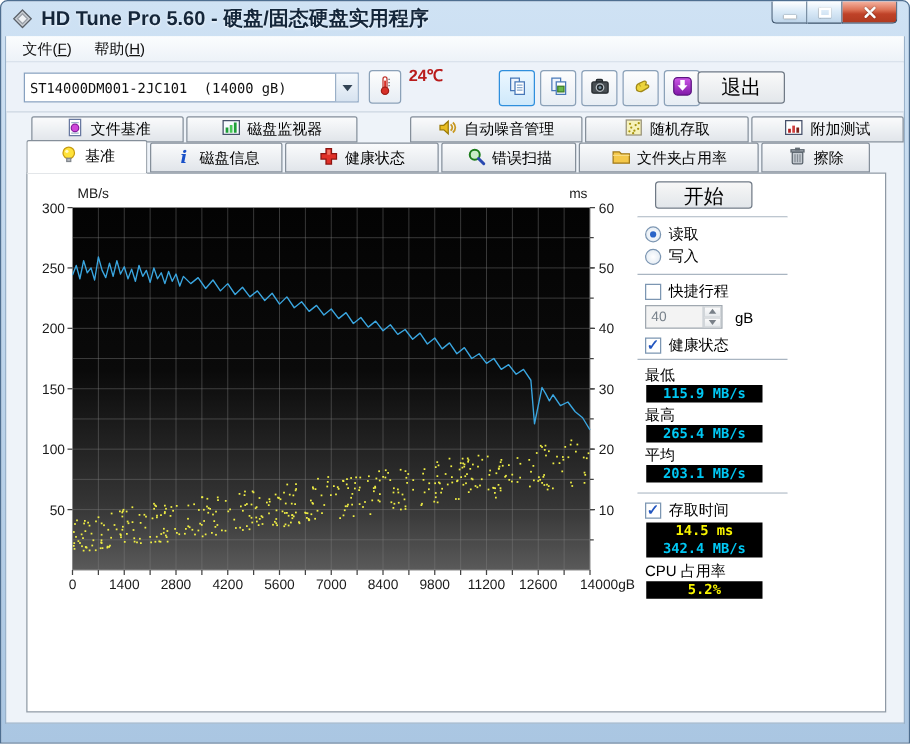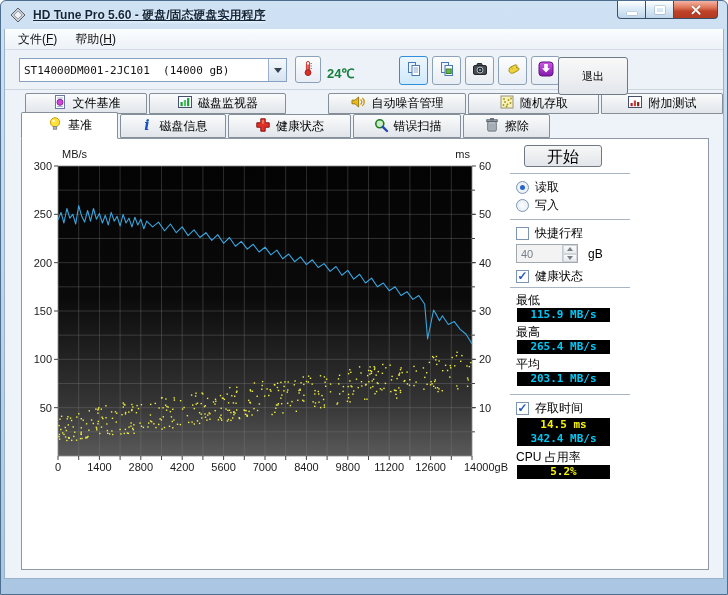--- a/index.html
+++ b/index.html
@@ -2,21 +2,21 @@
 <html><head>
 <meta charset="utf-8">
 <style>
   html,body{margin:0;padding:0;background:#fff;font-family:"Liberation Sans",sans-serif;}
   *{box-sizing:border-box;}
   .window{position:relative;width:728px;height:595px;border:1px solid #4e6e90;border-radius:6px 6px 0 0;
     background:linear-gradient(#cfe2f4,#aac6e2);overflow:hidden;}
   
   .titlebar{height:28px;display:flex;align-items:center;padding:0 9px;position:relative;}
   .title-icon{width:16px;height:16px;margin-right:7px;flex:0 0 auto;}
-  .title-text{font-size:12px;font-weight:700;color:#14263a;text-shadow:0 1px 2px rgba(255,255,255,.85);text-decoration:underline;}
+  .title-text{font-size:16px;font-weight:700;color:#14263a;text-shadow:0 1px 2px rgba(255,255,255,.85);}
   .winbtns{position:absolute;right:9px;top:0;display:flex;}
   .wbtn{height:18px;border:1px solid #3a5068;border-top:none;display:flex;align-items:center;justify-content:center;}
   .wbtn.min{width:29px;border-radius:0 0 0 4px;background:linear-gradient(#ffffff,#dcebf8 45%,#bed5ea);}
   .wbtn.max{width:27px;border-left:none;border-right:none;background:linear-gradient(#ffffff,#dcebf8 45%,#bed5ea);}
   .wbtn.close{width:45px;border-radius:0 0 4px 0;background:linear-gradient(#f5b4a2,#e0english 40%,#c44427);
     background:linear-gradient(#f5b4a2,#dd7357 40%,#bf4228 60%,#b03a20);}
   .g-min{width:10px;height:3px;background:#fff;box-shadow:0 0 1px #333;margin-top:7px;}
   .g-max{width:10px;height:8px;border:2px solid #fff;box-shadow:0 0 1px #333;}
   .g-close{position:relative;width:12px;height:12px;}
   .g-close::before,.g-close::after{content:"";position:absolute;left:5px;top:0;width:2.4px;height:12px;background:#fff;border-radius:1px;box-shadow:0 0 1px rgba(0,0,0,.55);}
@@ -27,23 +27,23 @@
     background:linear-gradient(#fbfdfe,#edf2f8);border-bottom:1px solid #d4dde7;}
   .menu-item{padding:2px 9px;}
   .toolbar{height:40px;position:relative;border-bottom:1px solid #ccd6e1;background:#edf2f9;}
   .combo{position:absolute;left:14px;top:8px;width:268px;height:24px;background:#fff;border:1px solid #87a1c0;display:flex;align-items:center;}
   .combo-text{flex:1;font-size:11px;font-family:"DejaVu Sans Mono",monospace;padding-left:4px;color:#111;white-space:pre;}
   .combo-arrow{width:18px;height:100%;border-left:1px solid #9ab0c8;background:linear-gradient(#f5f9fd,#d7e3f0);display:flex;align-items:center;justify-content:center;}
   .tri-down{width:0;height:0;border-left:4px solid transparent;border-right:4px solid transparent;border-top:5px solid #334455;}
   .tbtn{position:absolute;top:6px;width:29px;height:29px;border:1px solid #8ba1b8;border-radius:3px;
     background:linear-gradient(#fdfdfd,#e7edf4);display:flex;align-items:center;justify-content:center;padding:0;}
   .tbtn.sel{border-color:#2f8fdd;background:linear-gradient(#ecf7ff,#cfe9fb);}
-  .temp{position:absolute;left:322px;top:14px;font-size:13px;font-weight:700;color:#15803d;}
-  .exit-btn{position:absolute;left:553px;top:7px;width:70px;height:38px;border:1px solid #707a86;border-radius:3px;
-    background:linear-gradient(#f9f9f9,#e3e7eb);font-size:11px;font-family:inherit;}
+  .temp{position:absolute;left:322px;top:1px;font-size:13px;font-weight:700;color:#b91c1c;}
+  .exit-btn{position:absolute;left:553px;top:7px;width:70px;height:26px;border:1px solid #707a86;border-radius:3px;
+    background:linear-gradient(#f9f9f9,#e3e7eb);font-size:16px;font-family:inherit;}
   
   .tabs1{display:flex;gap:2px;margin:3px 0 0 20px;height:21px;align-items:flex-end;}
   .tabs2{display:flex;gap:2px;margin:0 0 0 16px;height:24px;position:relative;z-index:2;}
   .tab{display:flex;align-items:center;justify-content:center;gap:5px;font-size:12px;color:#000;
     border:1px solid #858f9a;border-radius:2px 2px 0 0;background:linear-gradient(#fafbfc,#e1e5ea);}
   .tab svg{flex:0 0 auto;}
   .tab.active{height:27px;margin-top:-2px;background:#fff;border-bottom:1px solid #fff;z-index:3;}
   
   .page{position:absolute;left:16px;top:109px;width:688px;height:432px;background:#fff;border:1px solid #8e99a5;}
   .chart{position:absolute;left:6px;top:2px;}
@@ -239,20 +239,27 @@
               <path d="M6.8 2.8h2.4v4h-2.4z" fill="#f07060"></path>
             </svg></span>
           <span>健康状态</span>
         </div>
         <div class="tab" style="width: 108px;">
           <span><svg width="16" height="16" viewBox="0 0 16 16">
               <circle cx="6.8" cy="6.8" r="4" fill="#c8ecc8" stroke="#1c7c1c" stroke-width="1.6"></circle>
               <line x1="9.8" y1="9.8" x2="14" y2="14" stroke="#2848b0" stroke-width="2.4" stroke-linecap="round"></line>
             </svg></span>
           <span>错误扫描</span>
+        </div>
+        <div class="tab" style="width: 144px;">
+          <span><svg width="16" height="16" viewBox="0 0 16 16">
+              <path d="M1.5 4.5h5l1.5 1.5h6.5v7.5h-13z" fill="#f4c84a" stroke="#a07818"></path>
+              <path d="M1.5 7.2h13" stroke="#f8dc84"></path>
+            </svg></span>
+          <span>文件夹占用率</span>
         </div>
         <div class="tab" style="width: 87px;">
           <span><svg width="16" height="16" viewBox="0 0 16 16">
               <rect x="3.8" y="4.6" width="8.4" height="9.4" rx="1" fill="#c4cad0" stroke="#5a636c"></rect>
               <rect x="2.8" y="2.8" width="10.4" height="1.8" fill="#aab2ba" stroke="#5a636c"></rect>
               <rect x="6.6" y="1.6" width="2.8" height="1.2" fill="#aab2ba" stroke="#5a636c"></rect>
               <g stroke="#868e96">
                 <line x1="6" y1="6.4" x2="6" y2="12.8"></line>
                 <line x1="8" y1="6.4" x2="8" y2="12.8"></line>
                 <line x1="10" y1="6.4" x2="10" y2="12.8"></line>

